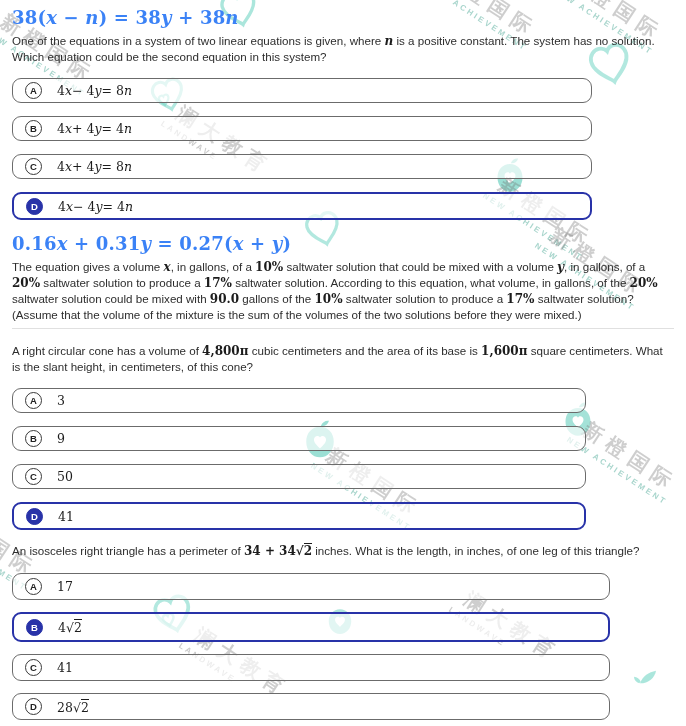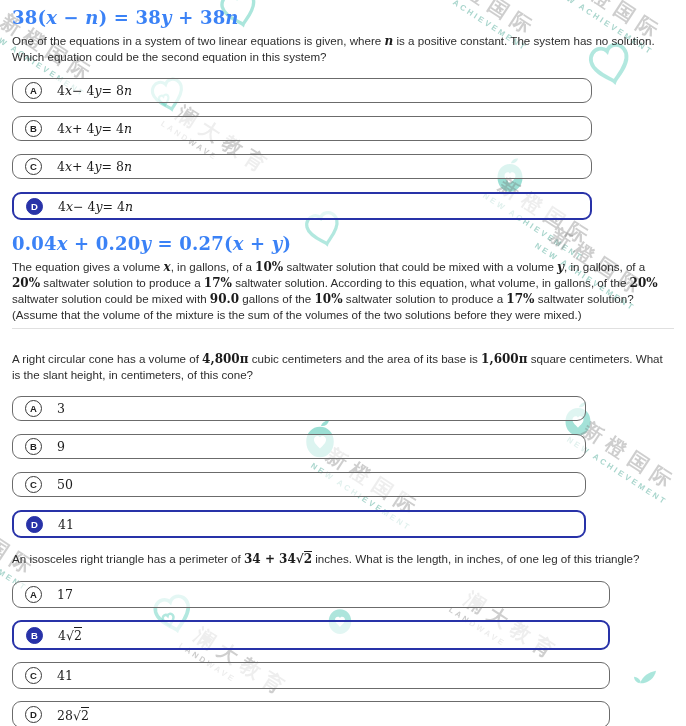--- a/index.html
+++ b/index.html
@@ -183,28 +183,28 @@
               <span> − 4</span>
               <span class="it">y</span>
               <span> = 4</span>
               <span class="it">n</span>
             </span>
         </div>
       </div>
     </div>
 
     <div>
-      <div class="eq" style="margin-top:12px;"><span>0.04</span><span class="it">x</span><span> + 0.20</span><span class="it">y</span><span> = 0.27(</span><span class="it">x</span><span> + </span><span class="it">y</span><span>)</span></div>
+      <div class="eq" style="margin-top:12px;"><span>0.16</span><span class="it">x</span><span> + 0.31</span><span class="it">y</span><span> = 0.27(</span><span class="it">x</span><span> + </span><span class="it">y</span><span>)</span></div>
       <div class="prompt"><span>The equation gives a volume </span><span class="m it">x</span><span>, in gallons, of a </span><span class="m">10%</span><span> saltwater solution that could be mixed with a volume </span><span class="m it">y</span><span>, in gallons, of a </span><span class="m">20%</span><span> saltwater solution to produce a </span><span class="m">17%</span><span> saltwater solution. According to this equation, what volume, in gallons, of the </span><span class="m">20%</span><span> saltwater solution could be mixed with </span><span class="m">90.0</span><span> gallons of the </span><span class="m">10%</span><span> saltwater solution to produce a </span><span class="m">17%</span><span> saltwater solution? (Assume that the volume of the mixture is the sum of the volumes of the two solutions before they were mixed.)</span></div>
     </div>
 
     <div class="divider"></div>
 
     <div>
-      <div class="prompt" style="margin-top:22px;"><span>A right circular cone has a volume of </span><span class="m">4,800π</span><span> cubic centimeters and the area of its base is </span><span class="m">1,600π</span><span> square centimeters. What is the slant height, in centimeters, of this cone?</span></div>
+      <div class="prompt" style="margin-top:14px;"><span>A right circular cone has a volume of </span><span class="m">4,800π</span><span> cubic centimeters and the area of its base is </span><span class="m">1,600π</span><span> square centimeters. What is the slant height, in centimeters, of this cone?</span></div>
       <div class="opts">
         <div class="opt w3">
           <span class="circ">A</span>
           <span class="otext">
               <span>3</span>
             </span>
         </div>
         <div class="opt w3">
           <span class="circ">B</span>
           <span class="otext">

